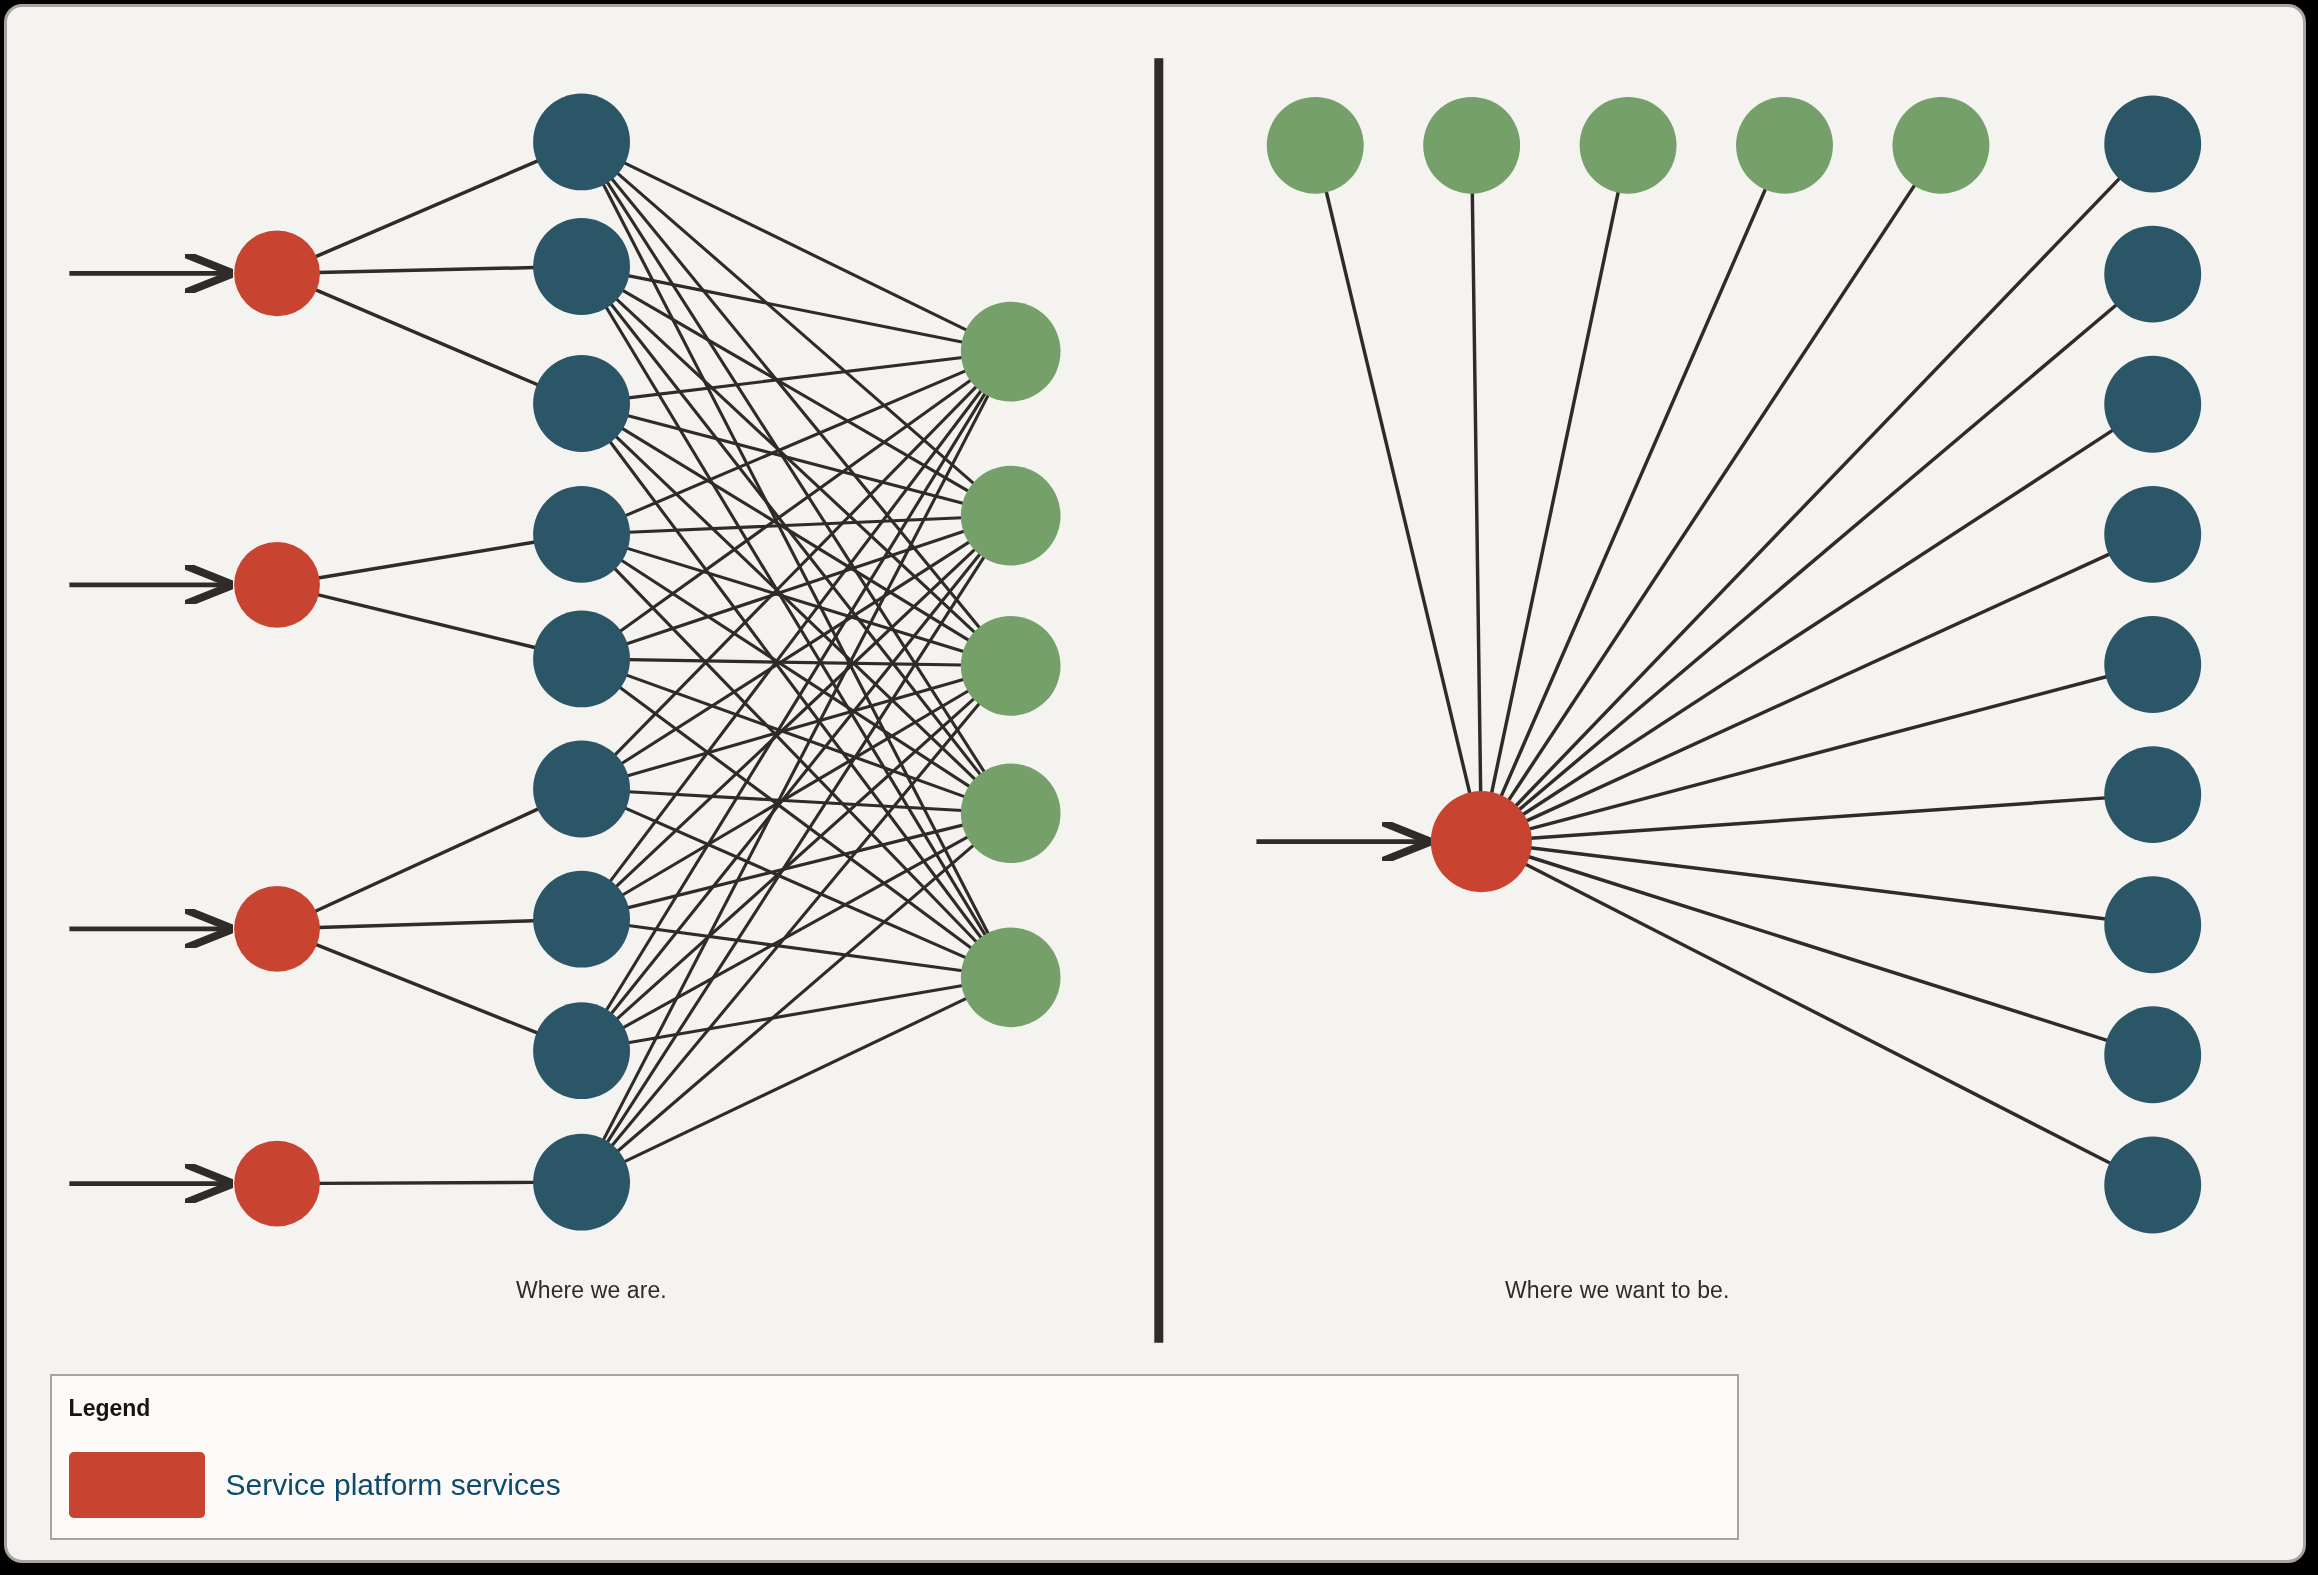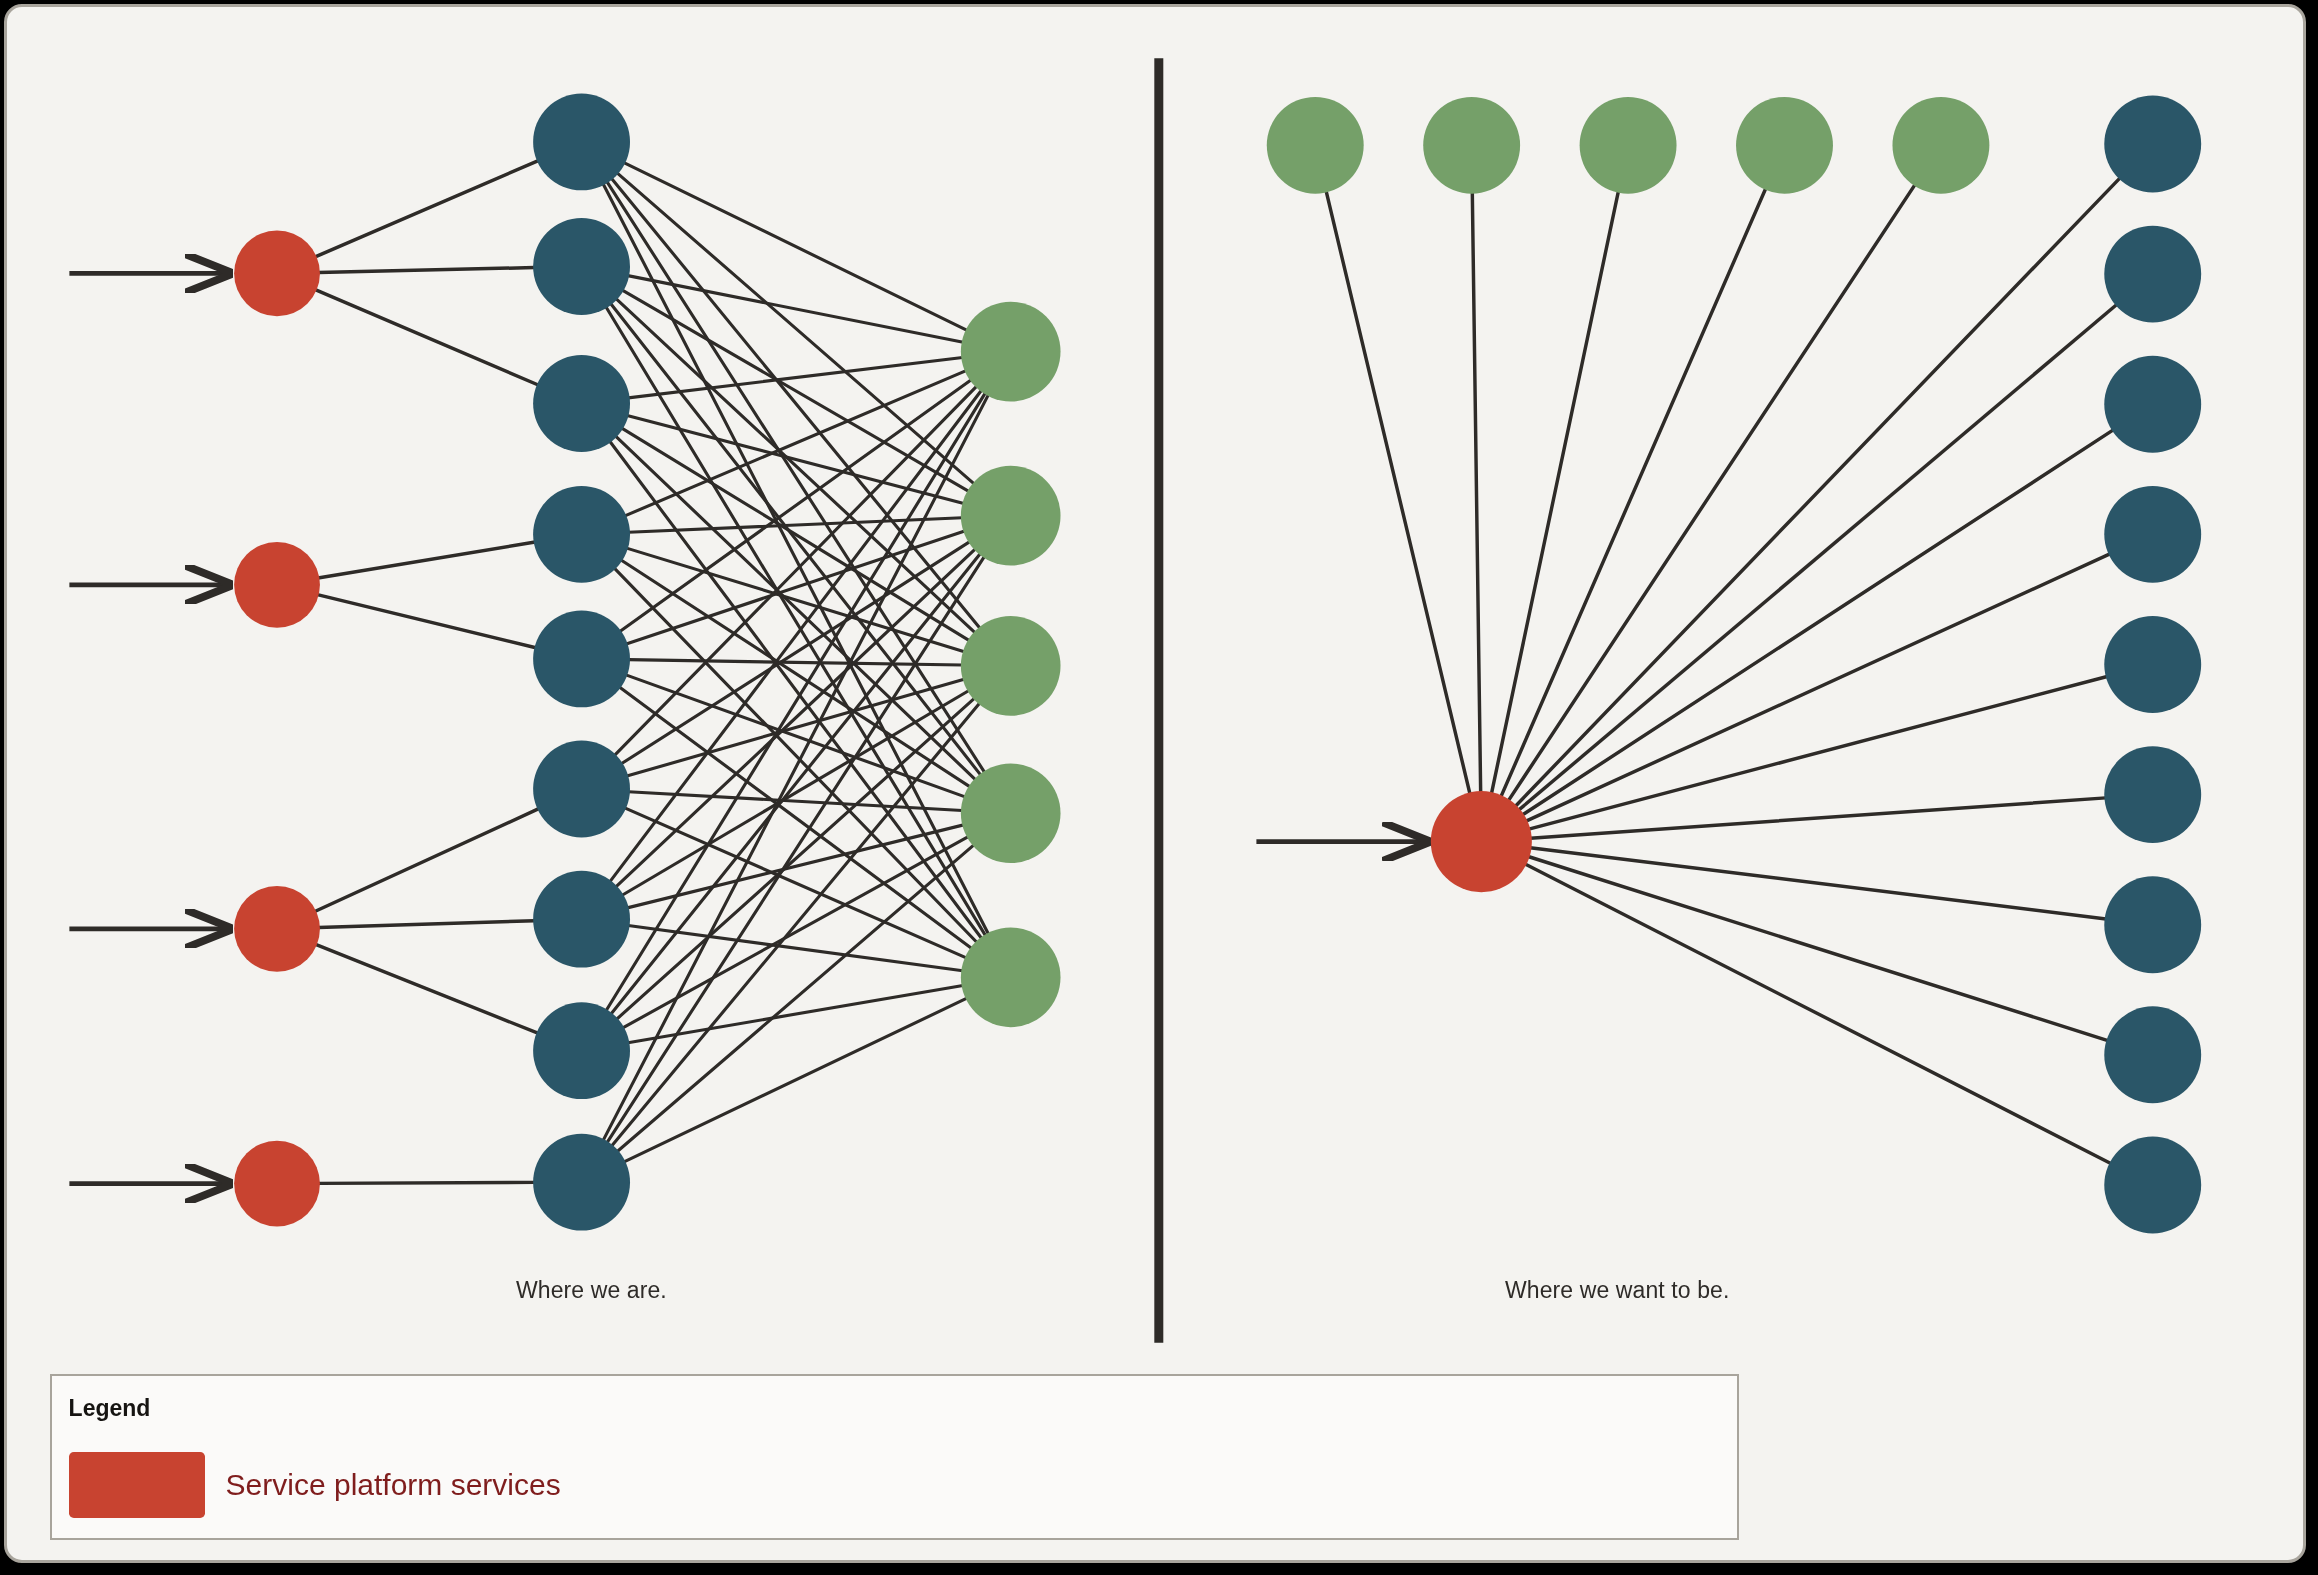--- a/index.html
+++ b/index.html
@@ -81,21 +81,21 @@
   }
   .legend-swatch {
     width: 136px;
     height: 66px;
     border-radius: 4.8px;
     flex: 0 0 auto;
   }
   .legend-label {
     margin-left: 21px;
     font-size: 30px;
-    color: #7f1d1d;
+    color: #0c4a6e;
     white-space: nowrap;
     font-family: "Liberation Sans", sans-serif;
   }
   .gap-a { width: 48px; }
   .gap-b { width: 51px; }
 </style>
 </head>
 <body>
 
 <div id="root">

